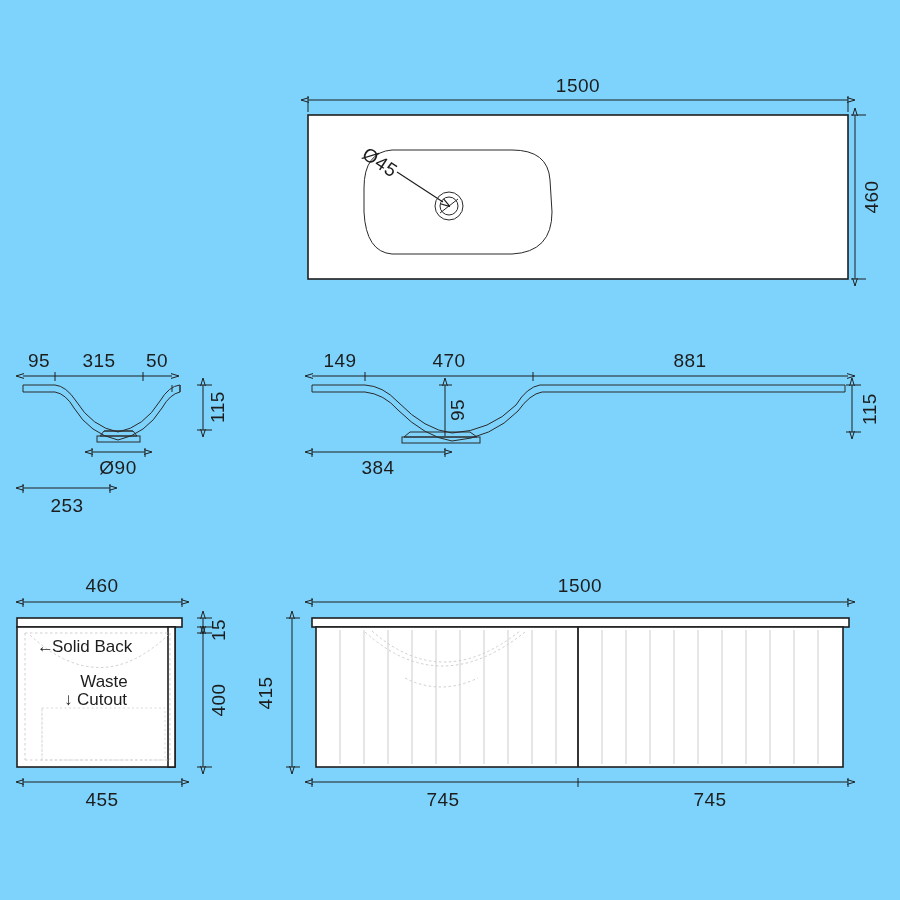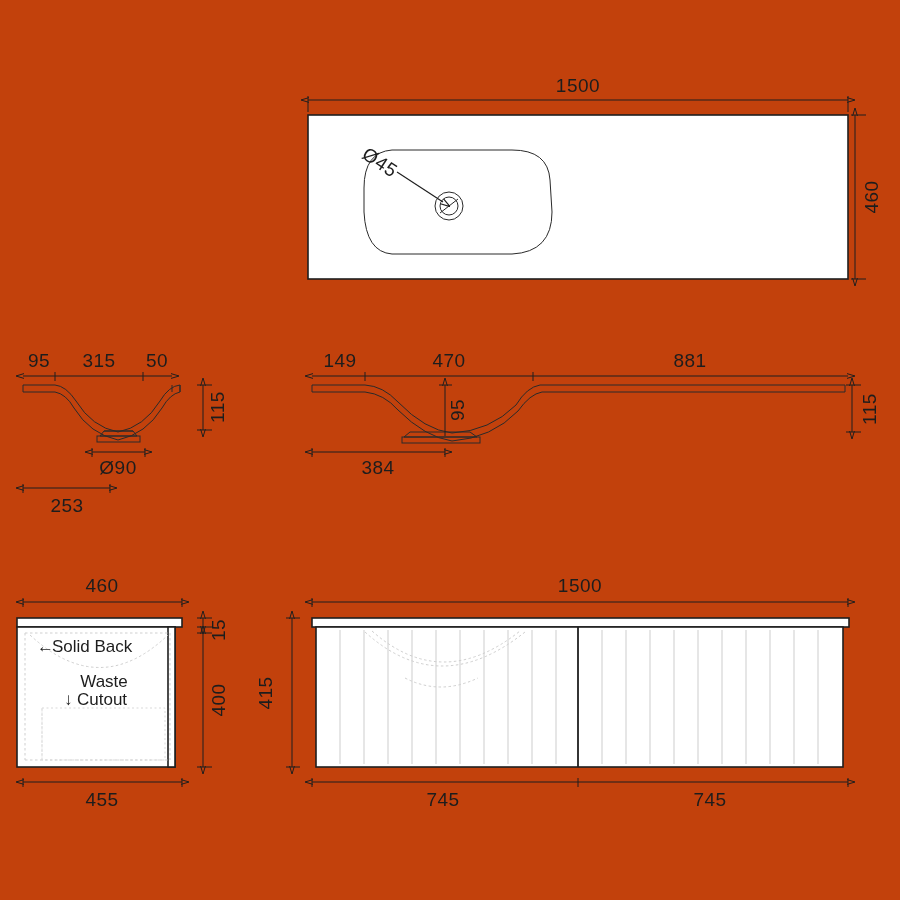--- a/index.html
+++ b/index.html
@@ -3,21 +3,21 @@
 <meta charset="utf-8">
 <title>Vanity Technical Drawing</title>
 <style>
   html,body{margin:0;padding:0;background:#ffffff;}
   body{
     width:900px;height:900px;
     font-family:"Liberation Sans","DejaVu Sans",sans-serif;
     color:#1a1a1a;
     overflow:hidden;
   }
-  #sheet{position:relative;width:900px;height:900px;background:#c2410c;}
+  #sheet{position:relative;width:900px;height:900px;background:#7dd3fc;}
   svg#drawing{position:absolute;left:0;top:0;width:900px;height:900px;display:block;}
   .dim-text{
     font-family:"Liberation Sans","DejaVu Sans",sans-serif;
     font-size:19px;
     fill:#1d1d1d;
     letter-spacing:0.5px;
   }
   .note-text{
     font-family:"Liberation Sans","DejaVu Sans",sans-serif;
     font-size:17px;

